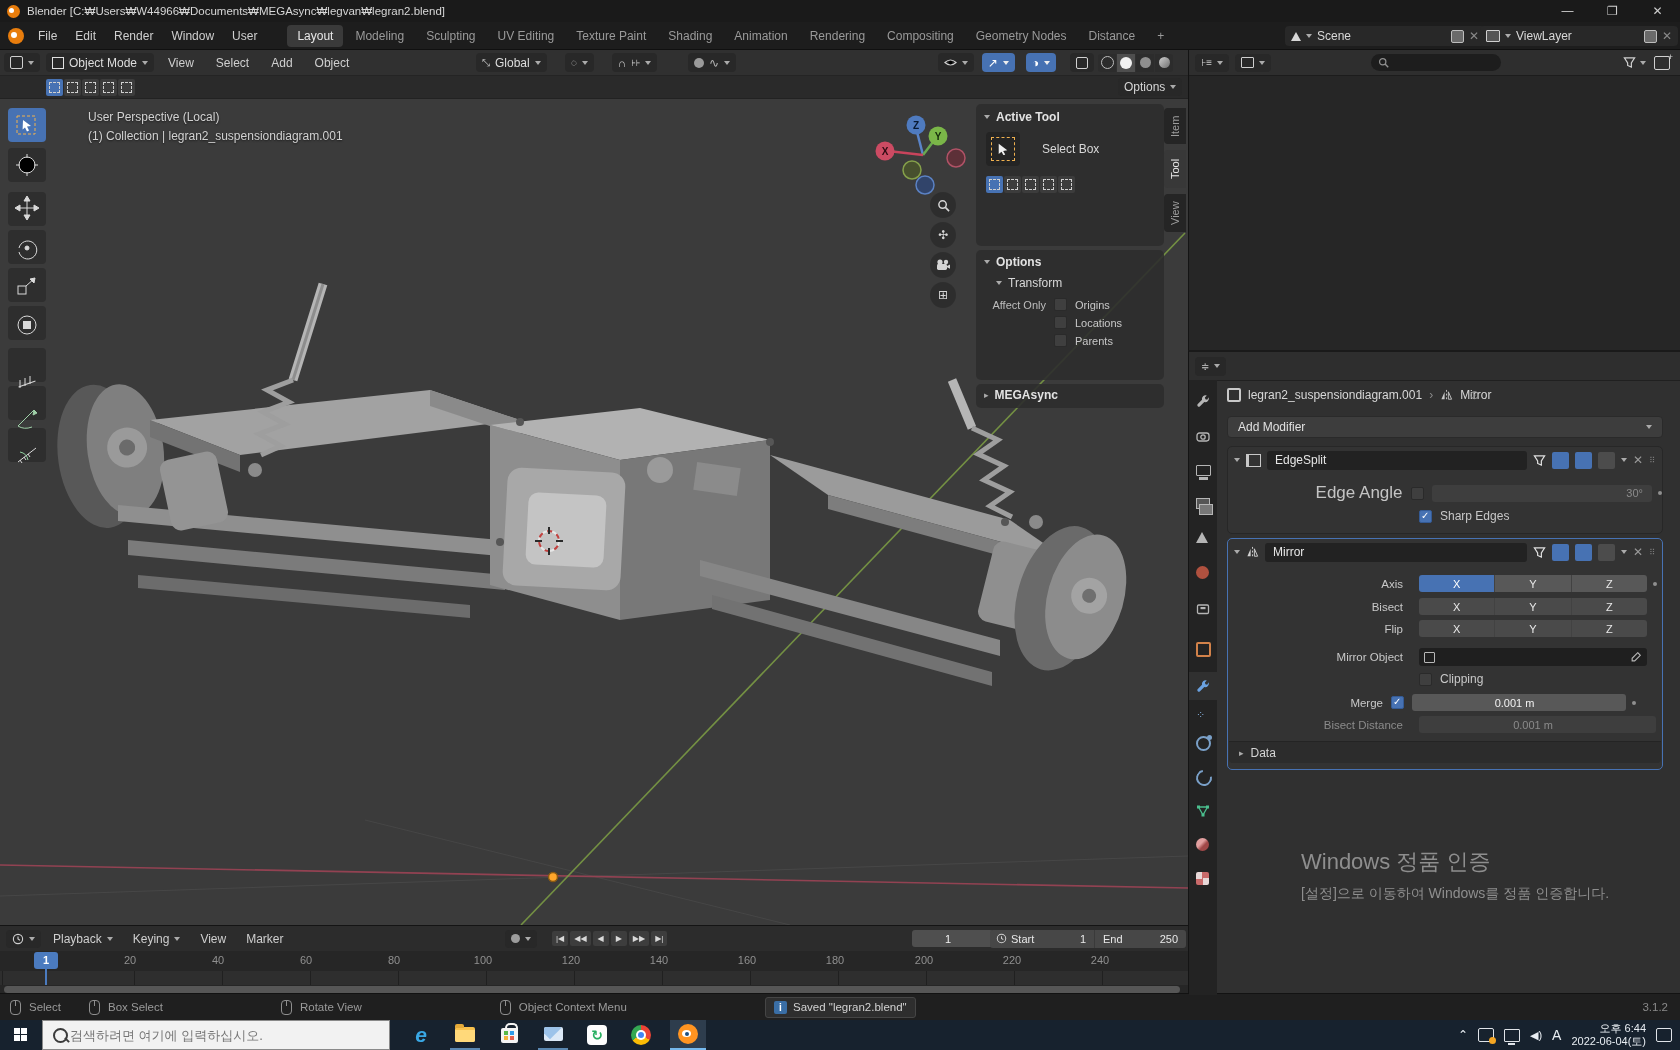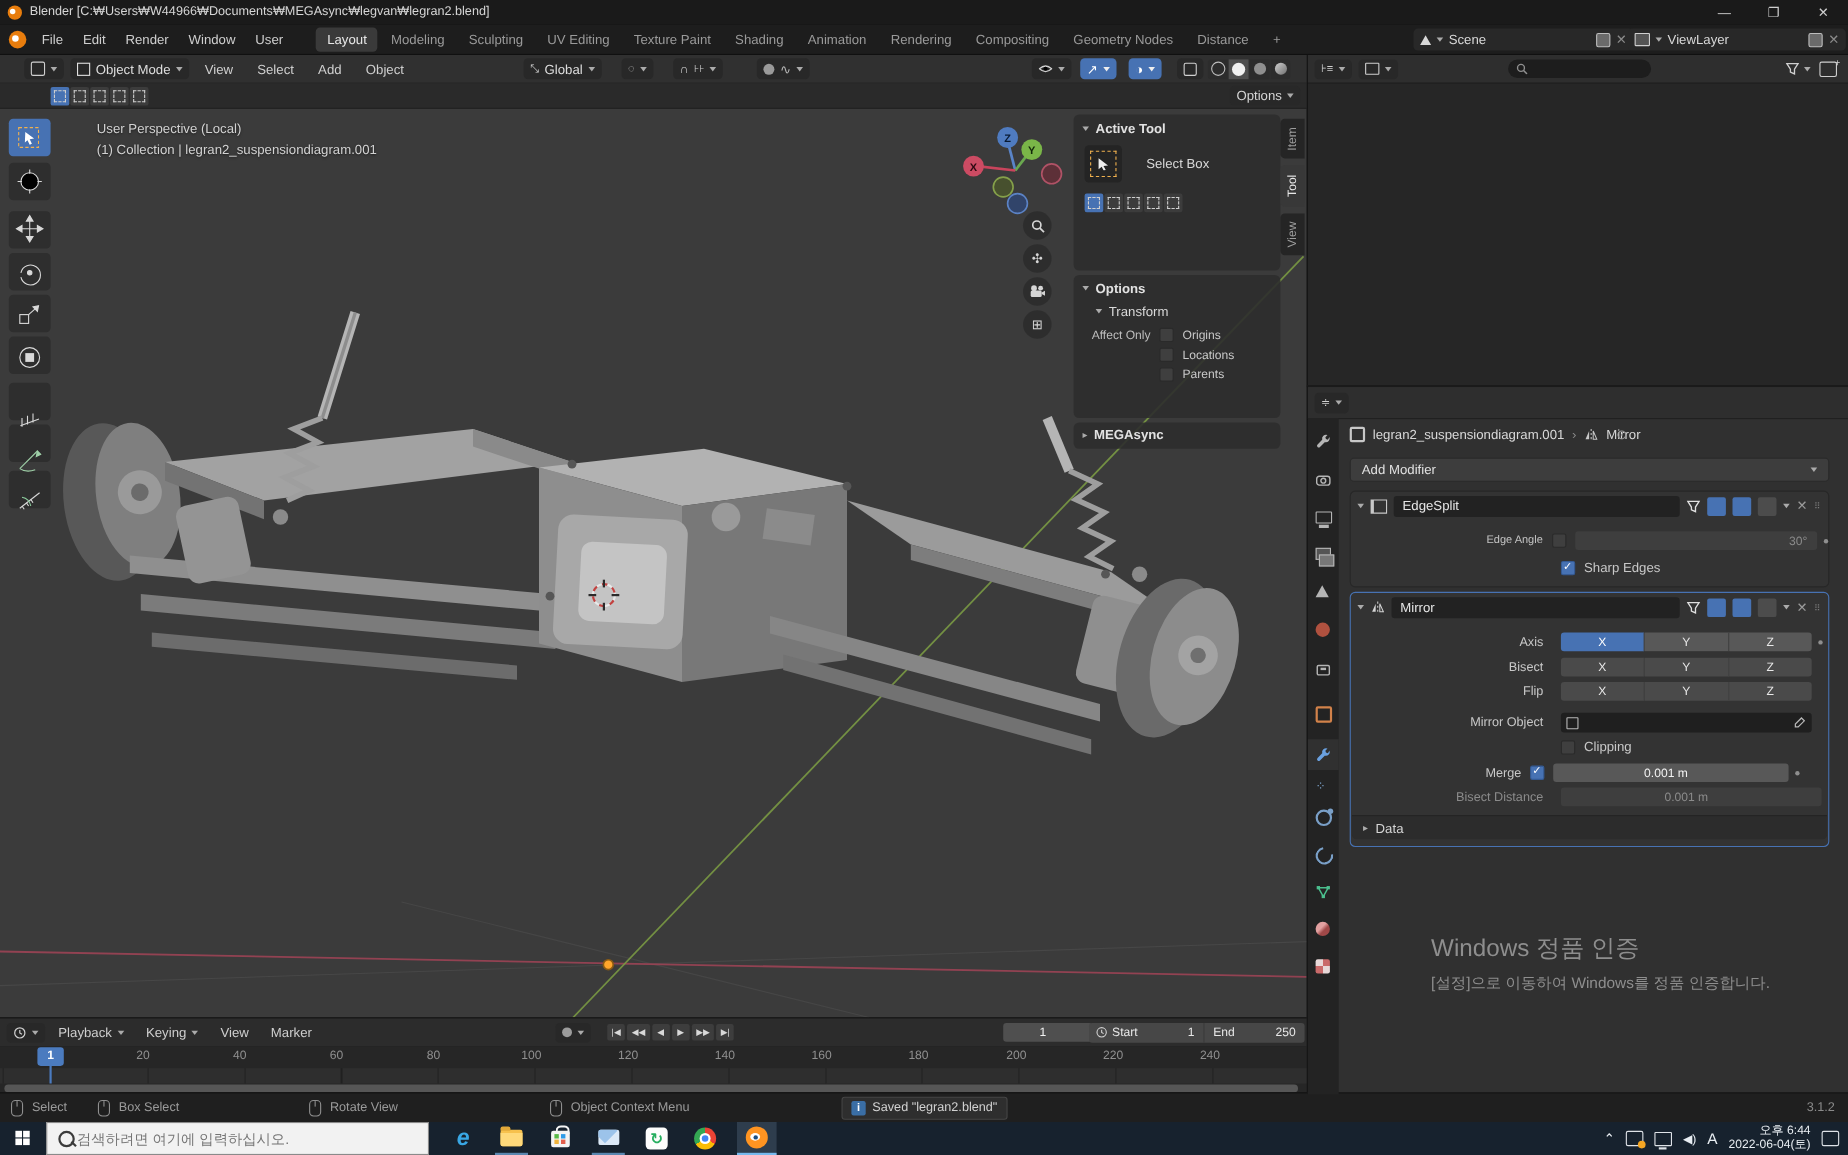--- a/index.html
+++ b/index.html
@@ -13,21 +13,21 @@
   .tab.on{background:#3a3a3a;color:#e8e8e8;border-radius:4px;}
   .cb{width:13px;height:13px;border-radius:2px;background:#3f3f3f;border:1px solid #2a2a2a;box-sizing:border-box;position:relative;flex:none;}
   .cb.on{background:#4772b3;border-color:#345a94;}
   .cb.on::after{content:"✓";position:absolute;left:1px;top:-1px;color:#fff;font-size:10px;font-weight:bold;}
   .seg{height:17px;background:#585858;color:#e9e9e9;font-size:11px;display:flex;align-items:center;justify-content:center;flex:1;border-right:1px solid #424242;}
   .seg:first-child{border-radius:3px 0 0 3px;}
   .seg:last-child{border-radius:0 3px 3px 0;border-right:none;}
   .seg.on{background:#4772b3;color:#fff;}
   .sld{height:17px;background:#585858;border-radius:3px;color:#f2f2f2;font-size:11px;display:flex;align-items:center;justify-content:flex-end;padding-right:9px;}
   .sld.dis{background:#3e3e3e;color:#8b8b8b;align-items:center;}
-  .plabel{position:absolute;right:286px;width:170px;text-align:right;font-size:10px;color:#c4c4c4;}
+  .plabel{position:absolute;right:286px;width:170px;text-align:right;font-size:17px;color:#c4c4c4;}
   .hdrbtn{width:17px;height:17px;border-radius:2px;background:#4772b3;flex:none;}
   .hdrbtn.g{background:#4c4c4c;}
   .modebtn{width:17px;height:17px;background:#3c3c3c;border-radius:2px;margin-right:1px;position:relative;flex:none;}
   .modebtn::after{content:"";position:absolute;inset:3px;border:1px dashed #cfcfcf;}
   .modebtn.on{background:#4772b3;}
   .toolbtn{position:absolute;left:8px;width:38px;height:34px;background:#2e2e2e;border-radius:4px;}
   .toolbtn.on{background:#4772b3;}
   .vtab{position:absolute;left:1164px;width:22px;background:#252525;color:#9d9d9d;font-size:11px;
     writing-mode:vertical-rl;transform:rotate(180deg);display:flex;align-items:center;justify-content:center;border-radius:0 4px 4px 0;}
   .vtab.on{background:#383838;color:#e8e8e8;}
@@ -222,21 +222,21 @@
       <circle cx="549" cy="491" r="10" fill="none" stroke="#c3413f" stroke-width="2" stroke-dasharray="5 5" stroke-dashoffset="5"></circle>
       <line x1="549" y1="477" x2="549" y2="484" stroke="#2a2a2a" stroke-width="2"></line>
       <line x1="549" y1="498" x2="549" y2="505" stroke="#2a2a2a" stroke-width="2"></line>
       <line x1="535" y1="491" x2="542" y2="491" stroke="#2a2a2a" stroke-width="2"></line>
       <line x1="556" y1="491" x2="563" y2="491" stroke="#2a2a2a" stroke-width="2"></line>
     </g>
 
     <circle cx="553" cy="827" r="4.5" fill="#ffa62b" stroke="#8a5a14" stroke-width="1.5"></circle>
   </svg>
 
-  <div class="a f" style="left:0;top:0;width:1188px;height:26px;background:#303030;border-bottom:1px solid #242424;gap:6px;padding:0 22px;box-sizing:border-box;">
+  <div class="a f" style="left:0;top:0;width:1188px;height:26px;background:#303030;border-bottom:1px solid #242424;gap:6px;padding:0 4px;box-sizing:border-box;">
     <span class="chip" style="height:19px;">
         <span class="ic" style="width:11px;height:11px;border:1px solid #cfcfcf;border-radius:2px;"></span>
         <span class="cv"></span>
       </span>
     <span class="chip" style="height:19px;">
       <span class="ic" style="width:10px;height:10px;border:1px solid #e0e0e0;"></span>
       <span style="color:#dedede;">Object Mode</span>
         <span class="cv"></span>
     </span>
     <span class="menu">View</span>

